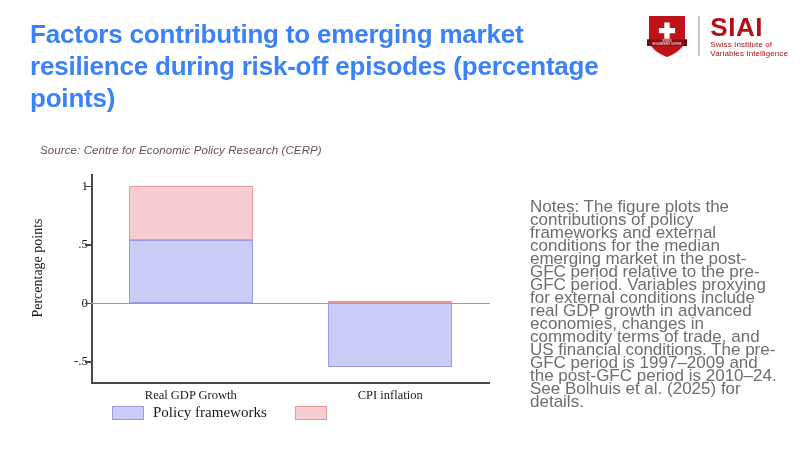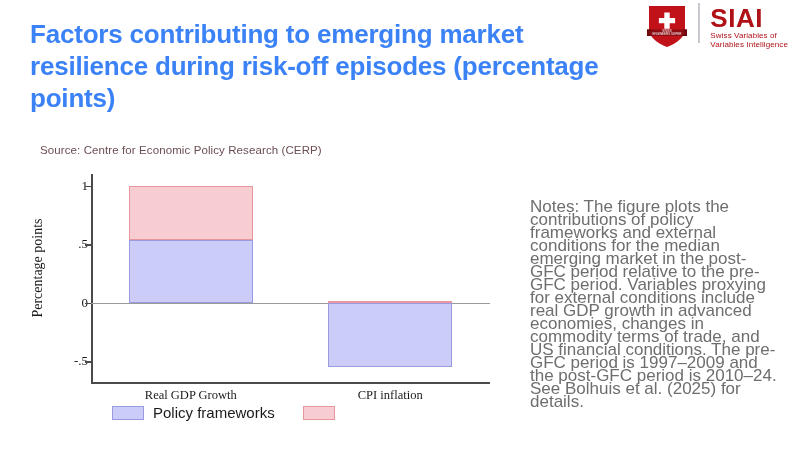--- a/index.html
+++ b/index.html
@@ -33,29 +33,31 @@
     color: #3b82f6;
     letter-spacing: -0.2px;
   }
   #source-line {
     position: absolute;
     left: 40px;
     top: 144px;
     font-size: 11.5px;
     color: #6b4e52;
     letter-spacing: 0.1px;
+    font-style: italic;
   }
 
   
   #logo {
     position: absolute;
     right: 12px;
-    top: 3px;
+    top: 12px;
     height: 48px;
     display: flex;
+    align-items: center;
     gap: 10px;
   }
   #logo-shield {
     width: 42px;
     height: 46px;
     position: relative;
     flex: none;
   }
   #logo-divider {
     width: 2px;
@@ -189,21 +191,21 @@
     display: flex;
     align-items: center;
     gap: 9px;
   }
   .legend-swatch {
     width: 32px;
     height: 14px;
     box-sizing: border-box;
   }
   .legend-label {
-    font-family: Liberation Sans, sans-serif;
+    font-family: Liberation Serif, serif;
     font-size: 15px;
     color: #1a1a1a;
   }
 
   
   #notes {
     position: absolute;
     left: 530px;
     top: 200px;
     width: 248px;
@@ -227,21 +229,21 @@
         <path d="M1 26.5 H41 V33 H1 Z" fill="#8d0d13"></path>
         <path d="M1 26.5 H6 L3 30 L6 33 H1 Z" fill="#6e0a0f"></path>
         <path d="M41 26.5 H36 L39 30 L36 33 H41 Z" fill="#6e0a0f"></path>
         <text x="21" y="29" font-family="Liberation Sans, sans-serif" font-size="3" fill="#ffffff" text-anchor="middle">SWISS</text>
         <text x="21" y="32.4" font-family="Liberation Sans, sans-serif" font-size="3" fill="#ffffff" text-anchor="middle">ENGINEERS SUPER</text>
       </svg>
     </div>
     <div id="logo-divider"></div>
     <div id="logo-text">
       <div id="logo-acronym">SIAI</div>
-      <div class="logo-sub">Swiss Variables of</div>
+      <div class="logo-sub">Swiss Institute of</div>
       <div class="logo-sub">Variables Intelligence</div>
     </div>
   </div>
 </div>
 
 <div id="source-line">Source: Centre for Economic Policy Research (CERP)</div>
 
 <div id="chart-panel">
 
   <div id="y-axis-title">Percentage points</div>

